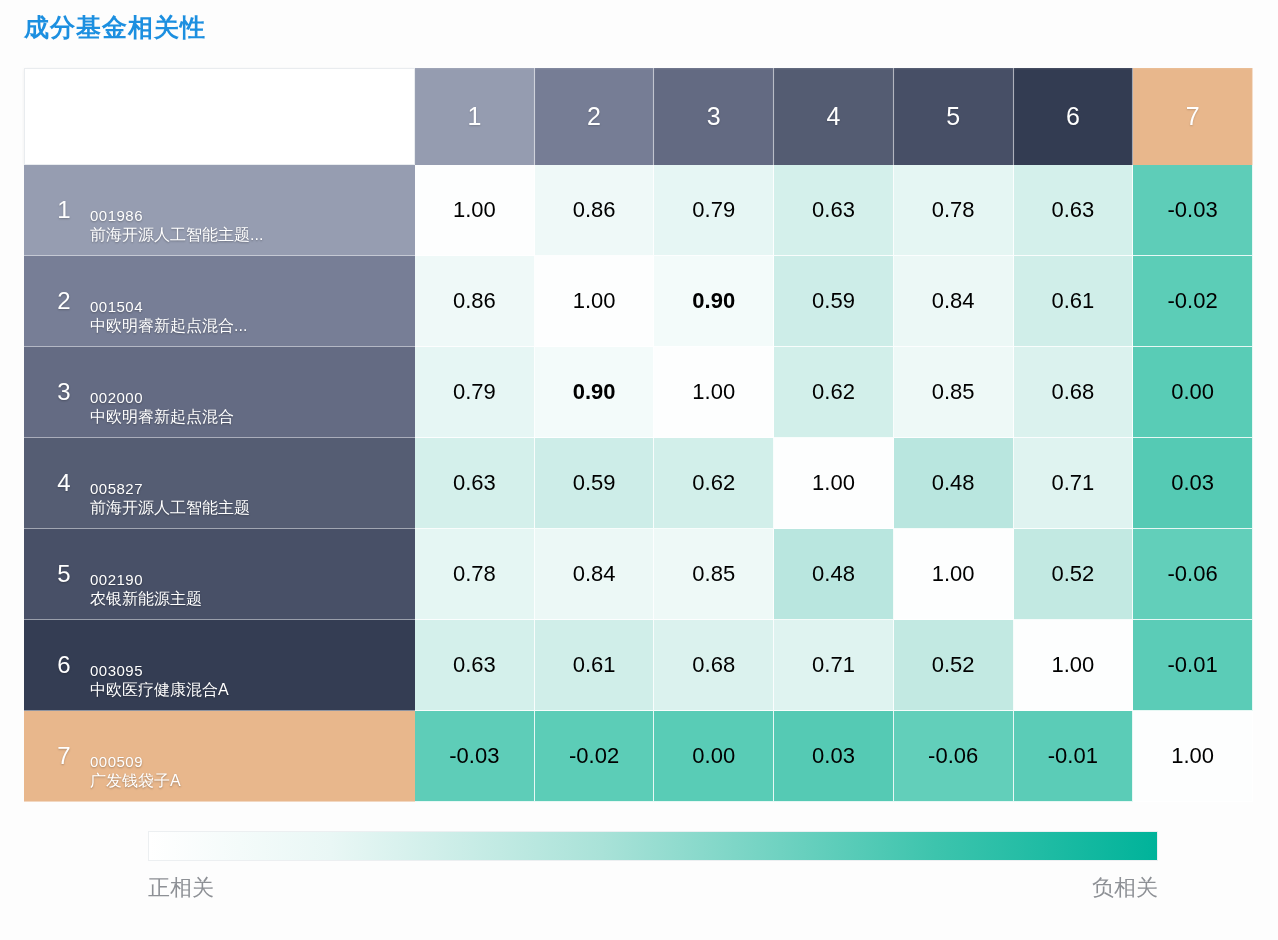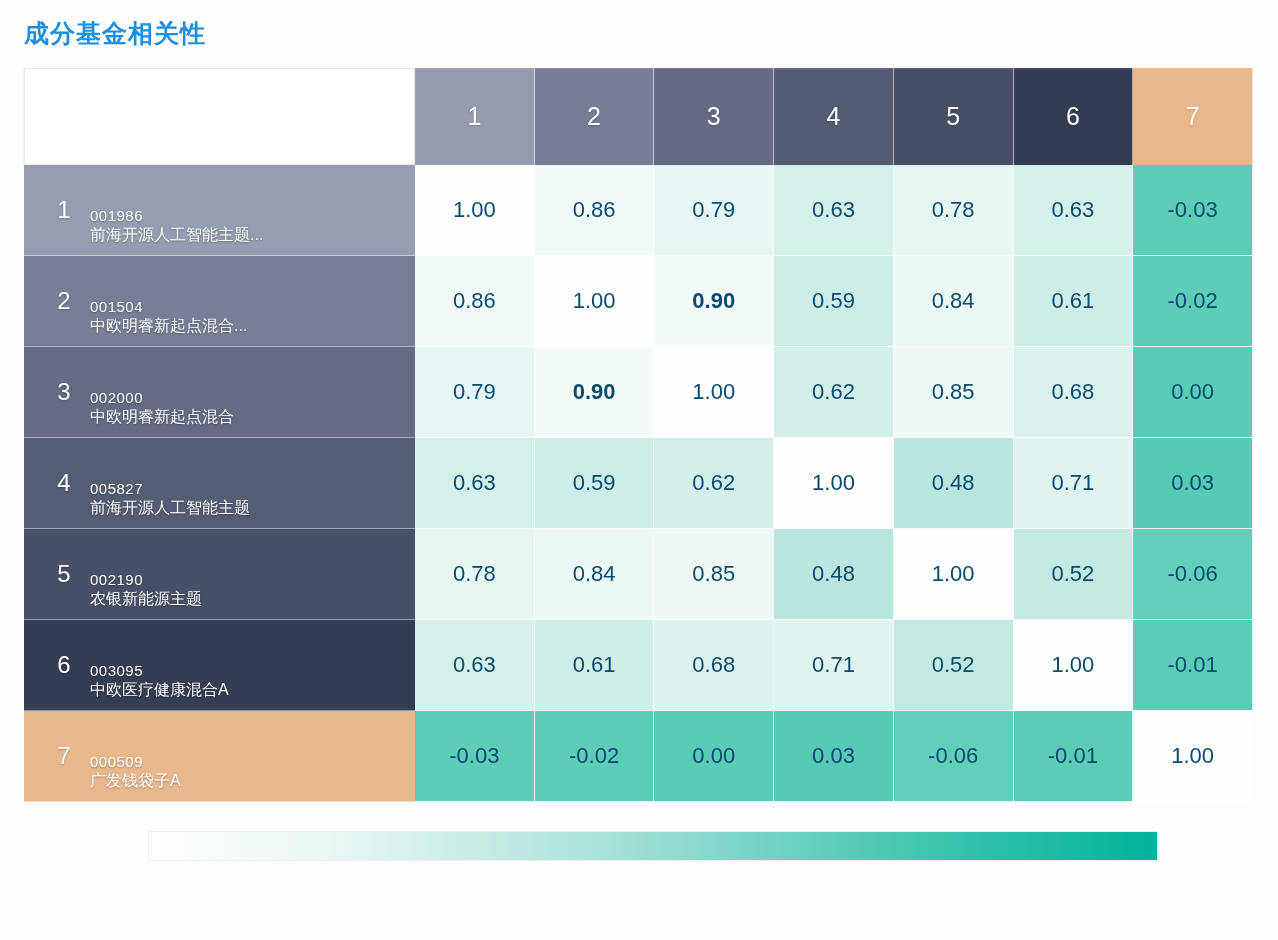--- a/index.html
+++ b/index.html
@@ -10,21 +10,21 @@
     width: 1278px;
     height: 940px;
     background: #fdfdfd;
     font-family: "Liberation Sans", "DejaVu Sans", sans-serif;
     overflow: hidden;
   }
 
   #page-title {
     position: absolute;
     left: 24px;
-    top: 17px;
+    top: 11px;
     font-size: 25px;
     font-weight: bold;
     color: #1c8fe0;
     letter-spacing: 1px;
   }
 
   
   #matrix {
     position: absolute;
     left: 24px;
@@ -99,21 +99,21 @@
     font-size: 16px;
     color: #ffffff;
     white-space: nowrap;
   }
 
   
   .cell {
     height: 90px;
     text-align: center;
     font-size: 22px;
-    color: #0c4a6e;
+    color: #000000;
     border-right: 1px solid rgba(255,255,255,0.85);
     border-bottom: 1px solid rgba(255,255,255,0.85);
   }
   .cell.bold { font-weight: bold; }
 
   
   #legend {
     position: absolute;
     left: 148px;
     top: 831px;
@@ -274,13 +274,17 @@
         <td class="cell" style="background: rgb(85, 202, 180);">0.03</td>
         <td class="cell" style="background: rgb(98, 207, 186);">-0.06</td>
         <td class="cell" style="background: rgb(91, 204, 183);">-0.01</td>
         <td class="cell" style="background: rgb(253, 254, 254);">1.00</td>
       </tr>
     </tbody>
 </table>
 
 <div id="legend">
   <div id="legend-bar" style="background: linear-gradient(to right, rgb(255, 255, 255) 0%, rgb(233, 247, 245) 18%, rgb(169, 226, 216) 45%, rgb(61, 196, 173) 78%, rgb(0, 179, 154) 100%);"></div>
+  <div id="legend-labels">
+    <span>正相关</span>
+    <span>负相关</span>
+  </div>
 </div>
 
 </body></html>

